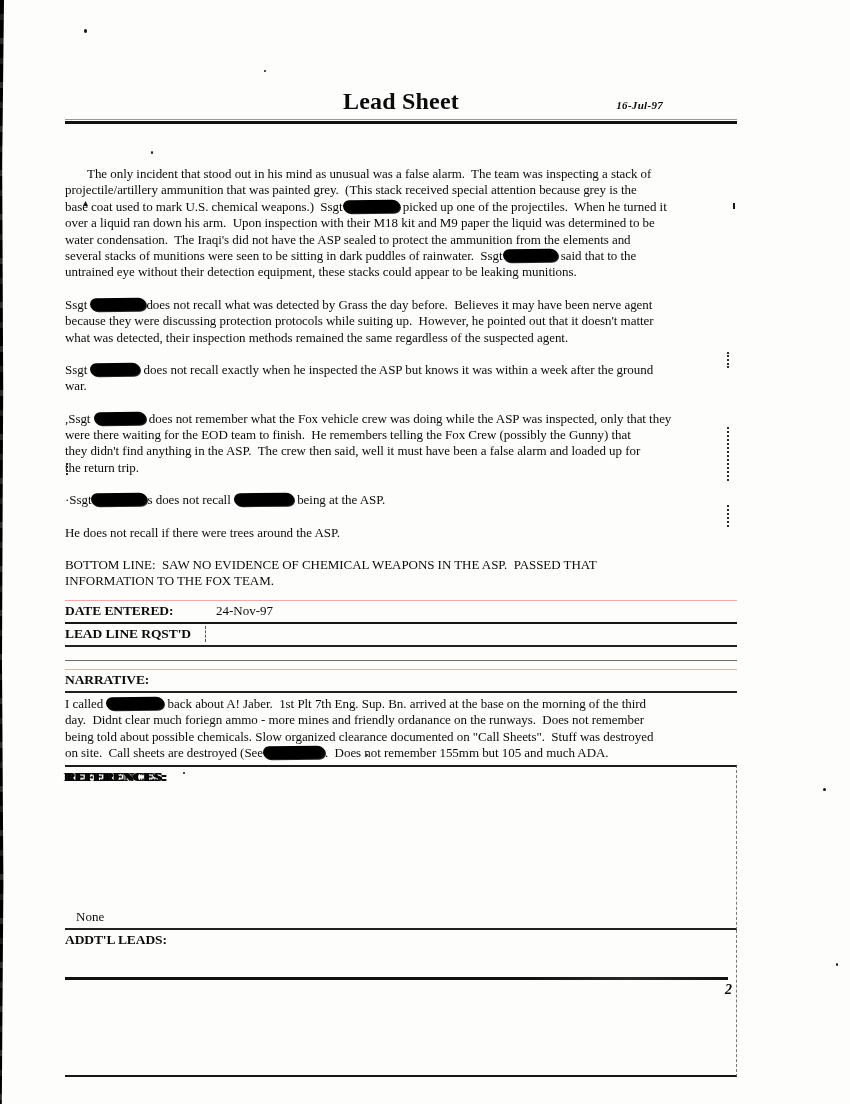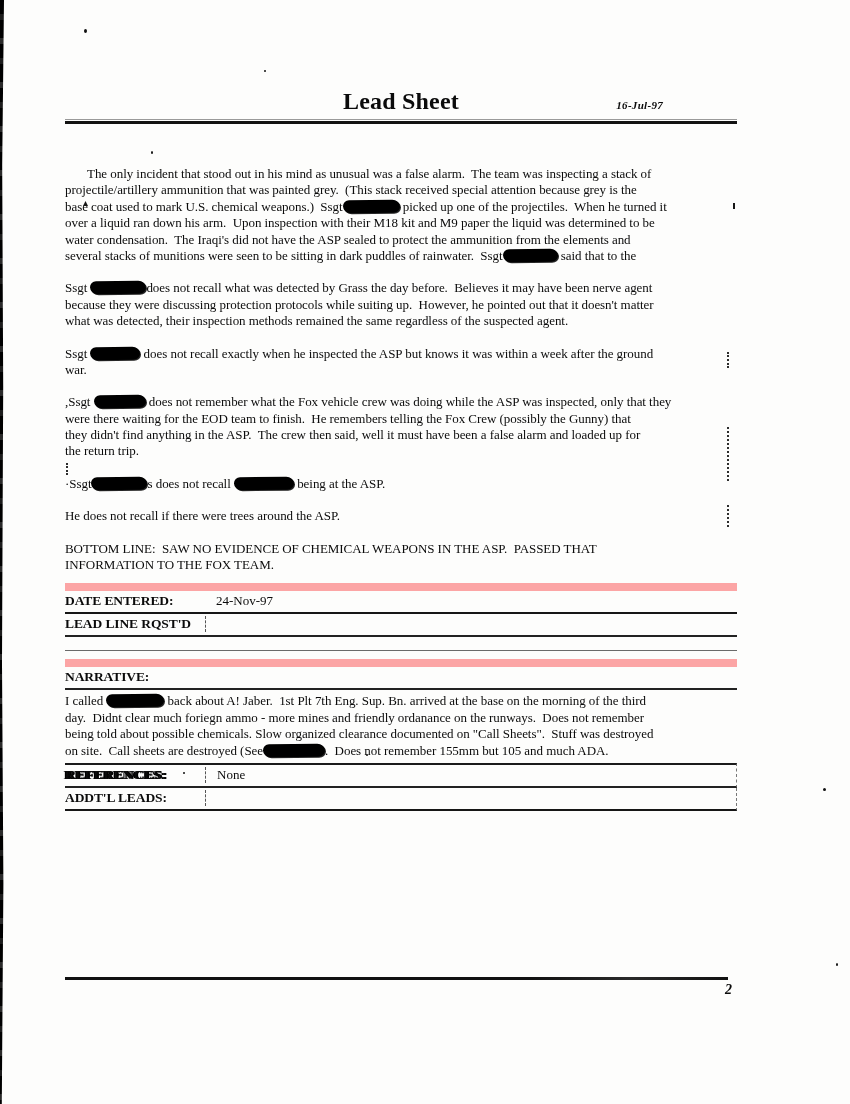--- a/index.html
+++ b/index.html
@@ -39,28 +39,28 @@
     border-radius:7px 9px 8px 9px/7px 8px 7px 8px;
     vertical-align:-2px;transform:rotate(-.6deg);
     box-shadow:1px 1px 0 rgba(0,0,0,.85);
   }
   
   .fields{margin-top:10px;font-size:13.5px;}
   .frow{display:flex;align-items:baseline;padding:2px 0 3px;}
   .flabel{font-weight:bold;width:140px;flex:0 0 140px;letter-spacing:-.1px;}
   .fvalue{padding-left:11px;font-size:13px;}
   .sep{border-left:1px dashed #555;align-self:stretch;}
-  .bt3{border-top:8px solid #fca5a5;}
+  .bt3{border-top:1px solid #fca5a5;}
   .bt2{border-top:2px solid #1b1b1b;}
   .bb2{border-bottom:2px solid #222;}
   .bb25{border-bottom:2.5px solid #161616;}
   .bb1{border-bottom:1px solid #6a6a6a;}
   .emptyrow{height:13px;}
   .gap{height:8px;}
-  .rt{border-right:1px dashed #777;}
+  .rt{border-right:1px dashed #777;flex-direction:column;}
   .narrative-lines{padding:3px 0 4px;font-size:13px;line-height:16.4px;letter-spacing:-.05px;}
   .garble{
     text-shadow:1.6px 0 0 #000,-1.4px 0 0 #000,.8px .4px 0 #000;
     letter-spacing:.6px;
   }
   .footer-rule{
     position:absolute;left:65px;top:977px;width:663px;height:2.5px;
     background:linear-gradient(to right,#111 70%,#2a2a2a 85%,#111);
   }
   .page-num{
@@ -86,20 +86,21 @@
   <div class="rule"></div>
 
   <div id="paragraphs">
       <div class="para">
         <div class="ln indent">The only incident that stood out in his mind as unusual was a false alarm.  The team was inspecting a stack of</div>
         <div class="ln">projectile/artillery ammunition that was painted grey.  (This stack received special attention because grey is the</div>
         <div class="ln">base coat used to mark U.S. chemical weapons.)  Ssgt<span class="redaction" style="width: 57px;"></span> picked up one of the projectiles.  When he turned it</div>
         <div class="ln">over a liquid ran down his arm.  Upon inspection with their M18 kit and M9 paper the liquid was determined to be</div>
         <div class="ln">water condensation.  The Iraqi's did not have the ASP sealed to protect the ammunition from the elements and</div>
         <div class="ln">several stacks of munitions were seen to be sitting in dark puddles of rainwater.  Ssgt<span class="redaction" style="width: 55px;"></span> said that to the</div>
+        <div class="ln">untrained eye without their detection equipment, these stacks could appear to be leaking munitions.</div>
       </div>
       <div class="para">
         <div class="ln">Ssgt <span class="redaction" style="width: 56px;"></span>does not recall what was detected by Grass the day before.  Believes it may have been nerve agent</div>
         <div class="ln">because they were discussing protection protocols while suiting up.  However, he pointed out that it doesn't matter</div>
         <div class="ln">what was detected, their inspection methods remained the same regardless of the suspected agent.</div>
       </div>
       <div class="para">
         <div class="ln">Ssgt <span class="redaction" style="width: 50px;"></span> does not recall exactly when he inspected the ASP but knows it was within a week after the ground</div>
         <div class="ln">war.</div>
       </div>

